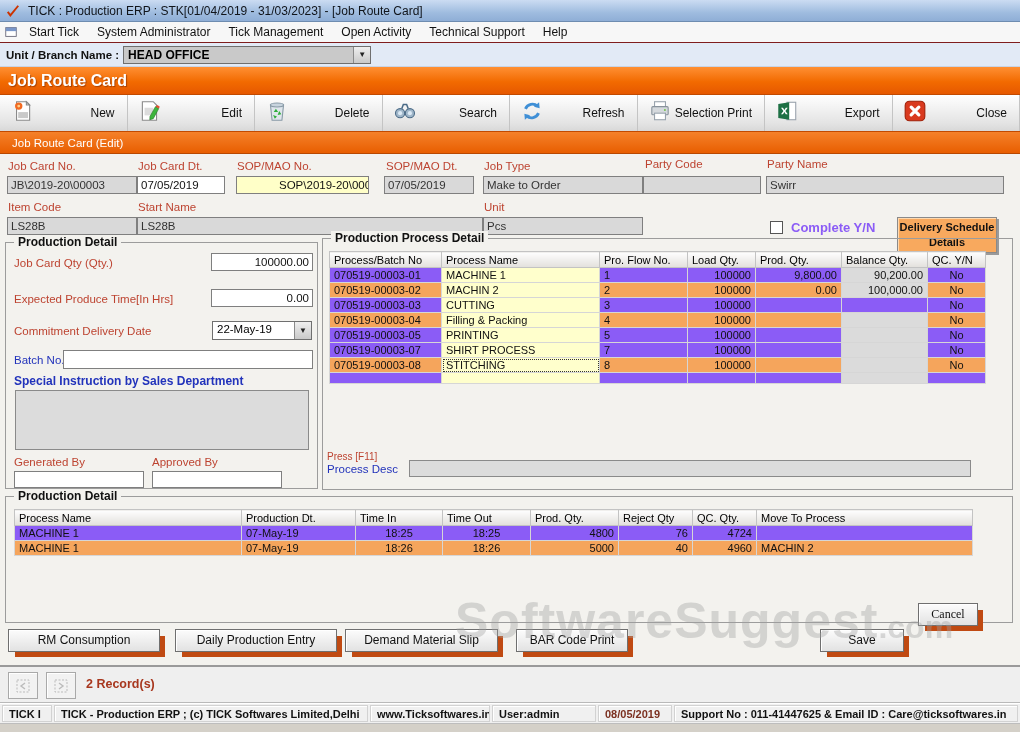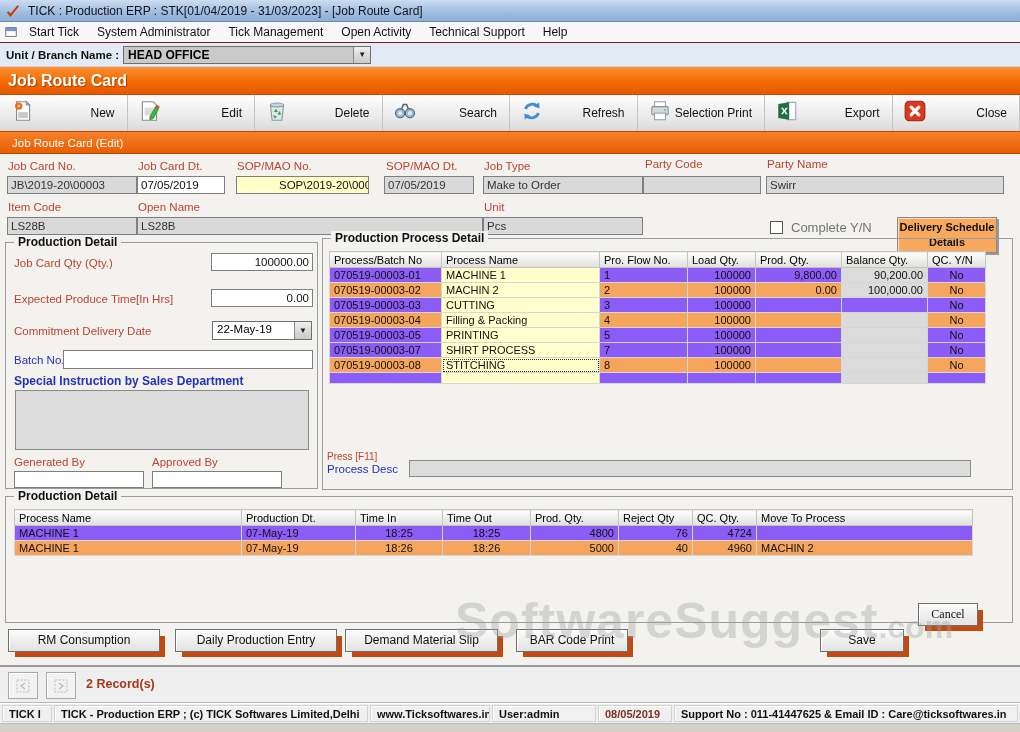--- a/index.html
+++ b/index.html
@@ -42,21 +42,21 @@
   .flabel.blue { color:#2233BB; }
   .flabel.bluebold { color:#2233BB; font-weight:bold; }
   .finput { position:absolute; height:18px; border:1px solid #7f7f7f; background:#fff; font-size:11.5px; color:#111;
     padding:2px 3px; white-space:nowrap; overflow:hidden; }
   .finput.dis { background:#D9D9D9; color:#333; }
   .finput.yellow { background:#FFFFC8;padding-left:42px; }
   .finput.ar { text-align:right; }
   .group { position:absolute; border:1px solid #9C9C9C; }
   .gtitle { position:absolute; top:-8px; left:8px; background:#F3F2EE; padding:0 4px; font-size:12px; font-weight:bold; color:#111; }
   .cbx { position:absolute; width:13px; height:13px; background:#fff; border:1px solid #555; }
-  .cblabel { position:absolute; font-size:13px; font-weight:normal; color:#737373; }
+  .cblabel { position:absolute; font-size:13px; font-weight:bold; color:#8b5cf6; }
   .delivbtn { position:absolute; width:100px; height:36px; background:#F8A95E; border:1px solid #8a8a8a;
     box-shadow:inset 1px 1px 0 #ffd9ae, 2px 2px 0 #9a9a9a; font-size:11px; font-weight:bold; color:#111;
     text-align:center; line-height:1.4; padding-top:2px; cursor:pointer; }
   .textarea { position:absolute; background:#DCDCDC; border:1px solid #8a8a8a; }
   
   .tablewrap { position:absolute; }
   table { border-collapse:collapse; background:#8b5cf6; border:1px solid #8a8a8a; table-layout:fixed; }
   th { background:linear-gradient(#FEFEFE,#E2E0DC); border:1px solid #C3C3C3; font-weight:normal; font-size:11px;
     padding:1px 4px; height:16px; text-align:left; white-space:nowrap; overflow:hidden; }
   td { border:1px solid #D6D6D6; font-size:11px; padding:1px 4px; height:15px; white-space:nowrap; overflow:hidden; color:#111; }
@@ -231,21 +231,21 @@
 
   <div class="finput dis" style="left:7px;top:22px;width:130px;">JB\2019-20\00003</div>
   <div class="finput" style="left:137px;top:22px;width:88px;">07/05/2019</div>
   <div class="finput yellow" style="left:236px;top:22px;width:133px;">SOP\2019-20\00007</div>
   <div class="finput dis" style="left:384px;top:22px;width:90px;">07/05/2019</div>
   <div class="finput dis" style="left:483px;top:22px;width:160px;">Make to Order</div>
   <div class="finput dis" style="left:643px;top:22px;width:118px;"></div>
   <div class="finput dis" style="left:766px;top:22px;width:238px;">Swirr</div>
 
   <div class="flabel" style="left:8px;top:47px;">Item Code</div>
-  <div class="flabel" style="left:138px;top:47px;">Open Name</div>
+  <div class="flabel" style="left:138px;top:47px;">Start Name</div>
   <div class="flabel" style="left:484px;top:47px;">Unit</div>
 
   <div class="finput dis" style="left:7px;top:63px;width:130px;">LS28B</div>
   <div class="finput dis" style="left:137px;top:63px;width:346px;">LS28B</div>
   <div class="finput dis" style="left:483px;top:63px;width:160px;">Pcs</div>
 
   <div class="cbx" style="left:770px;top:67px;"></div>
   <div class="cblabel" style="left:791px;top:66px;">Complete Y/N</div>
   <div class="delivbtn" style="left:897px;top:63px;text-align:center;">Delivery Schedule Details</div>
 

